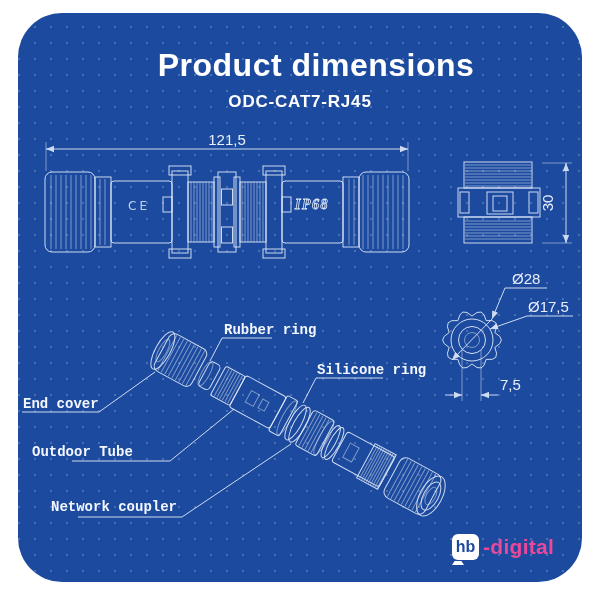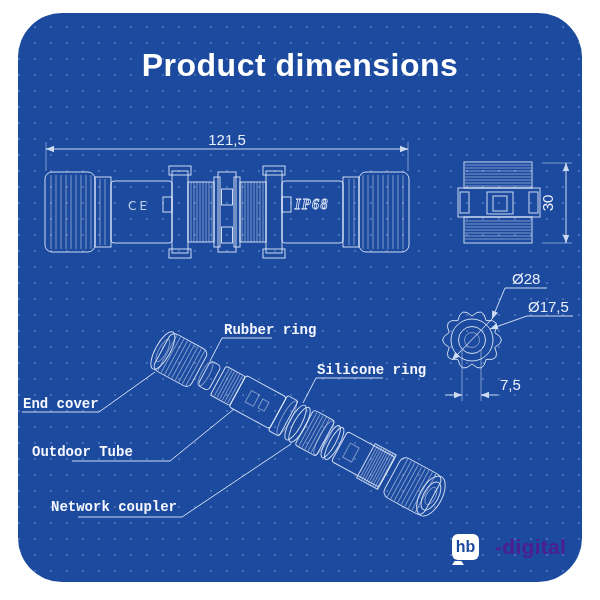--- a/index.html
+++ b/index.html
@@ -3,47 +3,48 @@
 <meta charset="utf-8">
 <style>
   html,body{margin:0;padding:0;background:#ffffff;width:600px;height:600px;overflow:hidden;
             font-family:"Liberation Sans",sans-serif;}
   .page{position:relative;width:600px;height:600px;background:#ffffff;}
   .card{position:absolute;left:18px;top:13px;width:564px;height:569px;background:#1c4a9e;
         border-radius:44px;overflow:hidden;}
   .dots{position:absolute;inset:0;
         background-image:radial-gradient(rgba(235,242,255,0.22) 1.1px, transparent 1.4px);
         background-size:16px 16px;background-position:9px 6px;}
-  .title{position:absolute;left:0;top:34px;width:100%;text-align:center;color:#ffffff;
+  .title{position:absolute;left:16px;top:34px;width:100%;text-align:center;color:#ffffff;
          font-size:32px;font-weight:700;letter-spacing:.5px;margin:0;}
   .subtitle{position:absolute;left:0;top:79px;width:100%;text-align:center;color:#ffffff;
             font-size:17px;font-weight:600;letter-spacing:.8px;}
   svg.draw{position:absolute;left:0;top:0;width:600px;height:600px;pointer-events:none;}
   .ln{fill:none;stroke:#dde7f8;stroke-width:1;opacity:.92;}
   .ln2{fill:none;stroke:#dde7f8;stroke-width:1;opacity:.5;}
   .txt{fill:#e9eefc;font-family:"Liberation Sans",sans-serif;font-size:15px;}
   .lbl{fill:#f4f7ff;font-family:"Liberation Mono",monospace;font-size:14px;font-weight:700;}
   .mark-ce{fill:#dde7f8;opacity:.85;font-family:"DejaVu Sans",sans-serif;font-size:12px;letter-spacing:3px;}
   .mark-ip{fill:none;stroke:#dde7f8;stroke-width:.8;font-family:"Liberation Serif",serif;
            font-style:italic;font-weight:700;font-size:14px;letter-spacing:1.5px;}
   .logo{position:absolute;left:452px;top:534px;display:flex;align-items:flex-start;}
   .hb-wrap{display:flex;flex-direction:column;align-items:flex-start;}
   .hb-box{width:27px;height:26px;background:#ffffff;border-radius:6px;color:#1c4a9e;
           font-size:16px;font-weight:700;display:flex;align-items:center;justify-content:center;}
   .stand{width:12px;height:4px;background:#ffffff;margin-top:1px;
          clip-path:polygon(22% 0,78% 0,100% 100%,0 100%);}
-  .digital{color:#4c1d95;font-size:21px;font-weight:700;margin-left:16px;line-height:26px;letter-spacing:.3px;}
+  .digital{color:#ec4899;font-size:21px;font-weight:700;margin-left:4px;line-height:26px;letter-spacing:.3px;}
 </style>
 </head>
 <body>
 
 <div class="page">
   <div class="card">
     <div class="dots"></div>
     <h1 class="title">Product dimensions</h1>
+    <div class="subtitle">ODC-CAT7-RJ45</div>
   </div>
 
   <svg class="draw" viewBox="0 0 600 600">
     <defs>
       <marker id="arr" markerWidth="10" markerHeight="8" refX="8.5" refY="4" orient="auto-start-reverse" markerUnits="userSpaceOnUse">
         <path d="M0.5,0.8 L8.5,4 L0.5,7.2 Z" fill="#dde7f8"></path>
       </marker>
       <g id="halfL">
         <rect class="ln" x="45" y="172" width="50" height="80" rx="7"></rect>
         <path class="ln2" d="M51 175V249M56 175V249M61 175V249M66 175V249M71 175V249M76 175V249M81 175V249M86 175V249M91 175V249"></path>

